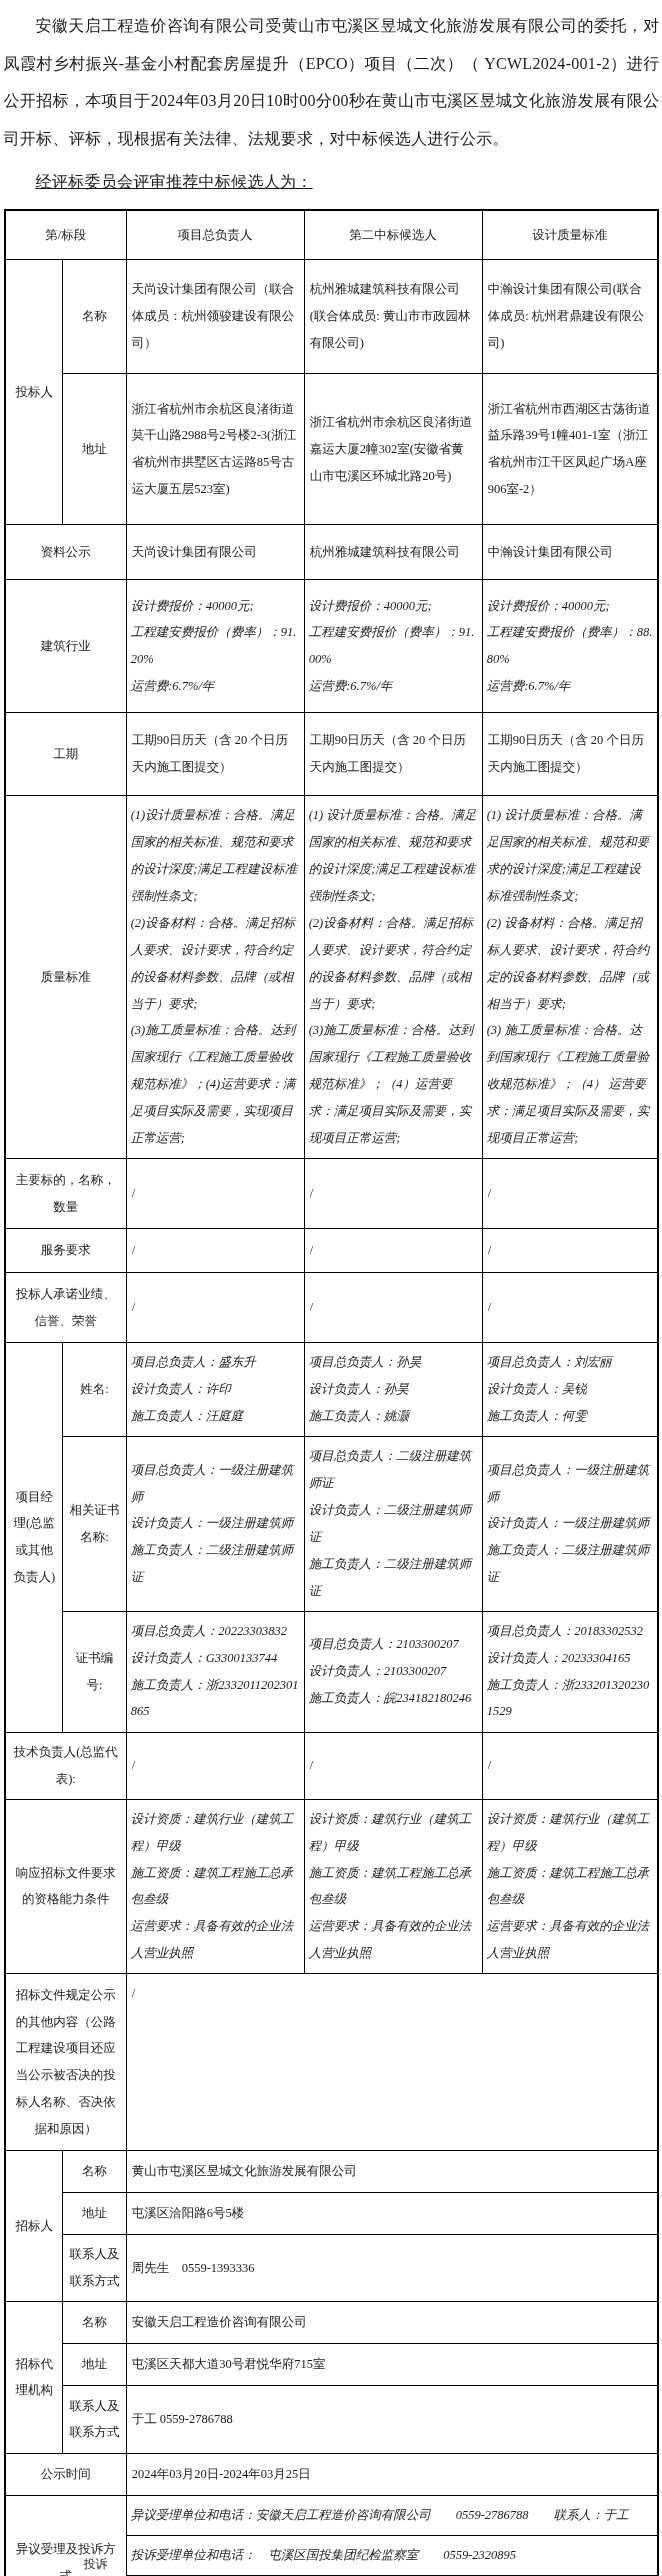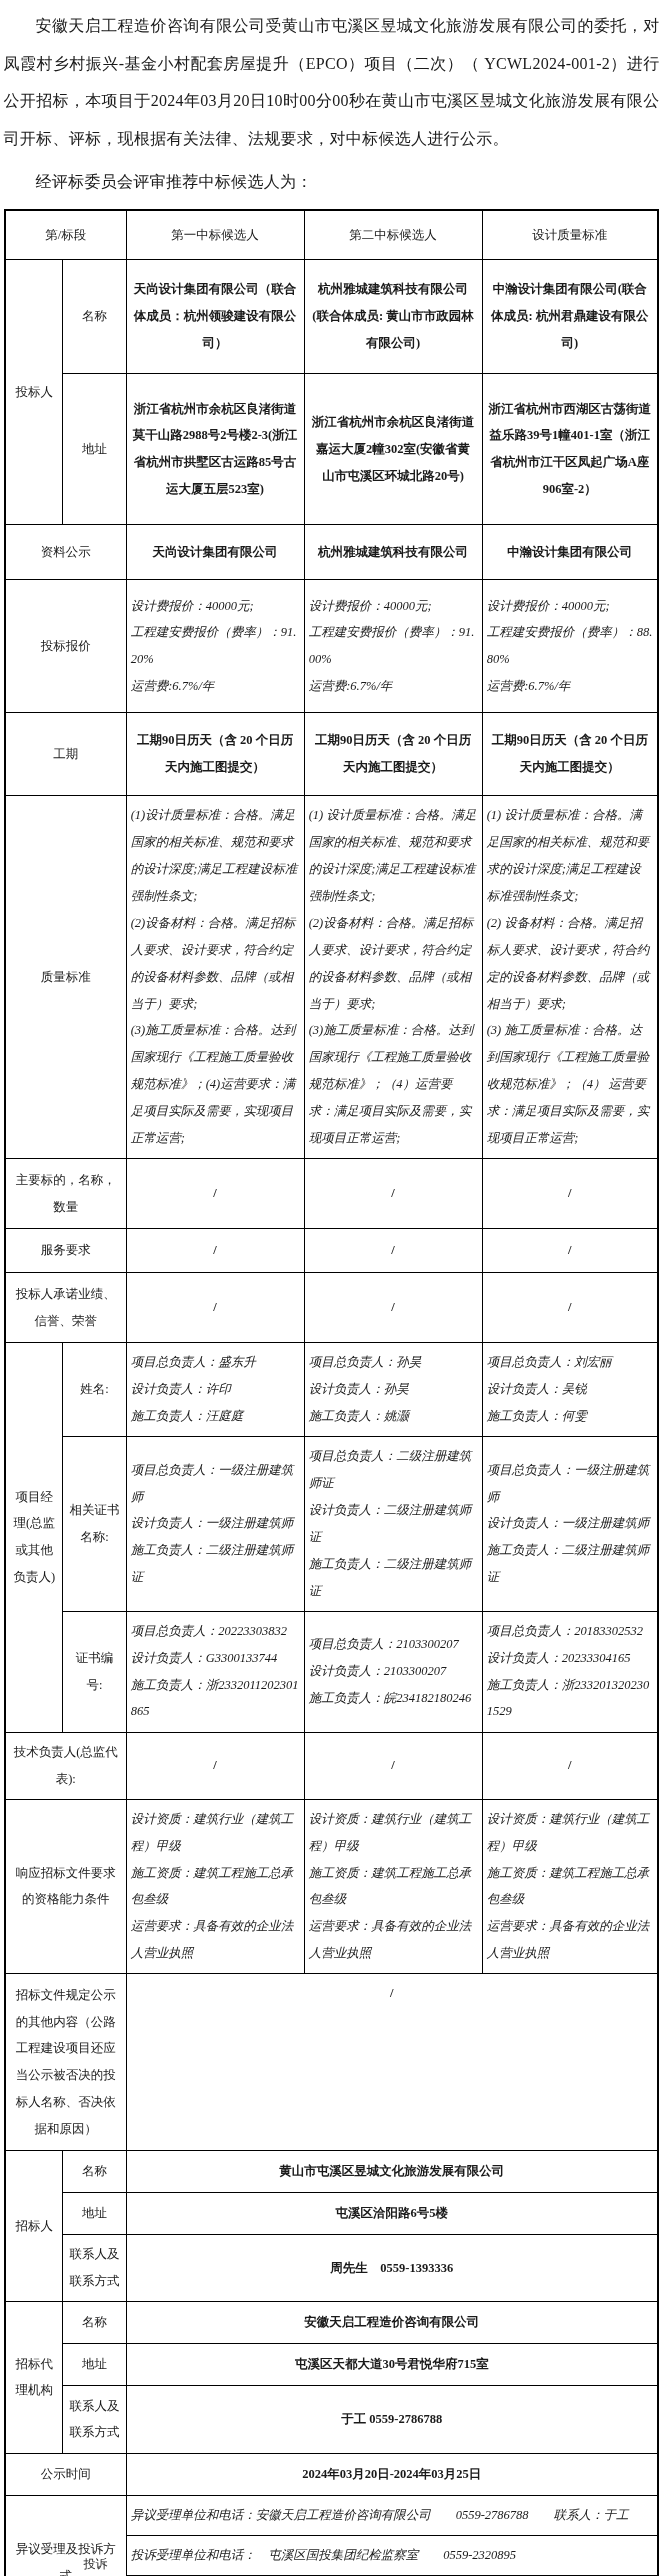--- a/index.html
+++ b/index.html
@@ -11,39 +11,39 @@
   }
   .page{width:656px;margin:0 auto;padding-top:7.3px;}
   .intro p{
     margin:0;
     font-size:16px;
     line-height:2.35;
     text-align:justify;
     text-indent:2em;
     letter-spacing:0.3px;
   }
-  .intro .rec{margin-top:5.2px;}
+  .intro .rec{margin-top:5.2px;text-decoration:underline;}
   table.doc{
     width:653px;
     margin:8.3px auto 0 auto;
     border-collapse:collapse;
     table-layout:fixed;
     border:2.1px solid #000;
   }
   td{
     border:1.6px solid #000;
     font-size:12.5px;
     line-height:2.15;
     padding:6.2px 5.2px;
     vertical-align:middle;
     word-break:break-all;
     white-space:pre-line;
   }
   td.lbl{text-align:center;}
-  td.ctr{text-align:center;font-weight:bold;}
+  td.ctr{text-align:left;}
   td.lft{text-align:left;padding-left:4.2px;padding-right:4.2px;font-style:italic;}
   td.vtop{vertical-align:top;}
   td.rel{position:relative;}
   .sublabel{
     position:absolute;
     top:24%;
     right:18px;
     font-size:12px;
   }
   .hdr td{text-align:center;}
@@ -63,21 +63,21 @@
       <col style="width:58px">
         <col style="width:63px">
       <col style="width:178px">
         <col style="width:178px">
         <col style="width:176px">
     </colgroup>
 
     <tbody>
         <tr class="hdr" style="height:50px">
       <td colspan="2" class="lbl">第/标段</td>
-      <td>第一中标候选人</td>
+      <td>项目总负责人</td>
       <td>第二中标候选人</td>
       <td>设计质量标准</td>
     </tr>
 
     <tr style="height:114px">
       <td rowspan="2" class="lbl">投标人</td>
       <td class="lbl">名称</td>
       <td class="ctr">天尚设计集团有限公司（联合体成员：杭州领骏建设有限公司）</td>
       <td class="ctr">杭州雅城建筑科技有限公司(联合体成员: 黄山市市政园林有限公司)</td>
       <td class="ctr">中瀚设计集团有限公司(联合体成员: 杭州君鼎建设有限公司)</td>
@@ -91,21 +91,21 @@
     </tr>
 
     <tr style="height:55px">
       <td colspan="2" class="lbl">资料公示</td>
       <td class="ctr">天尚设计集团有限公司</td>
       <td class="ctr">杭州雅城建筑科技有限公司</td>
       <td class="ctr">中瀚设计集团有限公司</td>
     </tr>
 
     <tr style="height:133px">
-      <td colspan="2" class="lbl">投标报价</td>
+      <td colspan="2" class="lbl">建筑行业</td>
       <td class="lft">设计费报价：40000元;
 工程建安费报价（费率）：91.20%
 运营费:6.7%/年</td>
       <td class="lft">设计费报价：40000元;
 工程建安费报价（费率）：91.00%
 运营费:6.7%/年</td>
       <td class="lft">设计费报价：40000元;
 工程建安费报价（费率）：88.80%
 运营费:6.7%/年</td>
     </tr>

